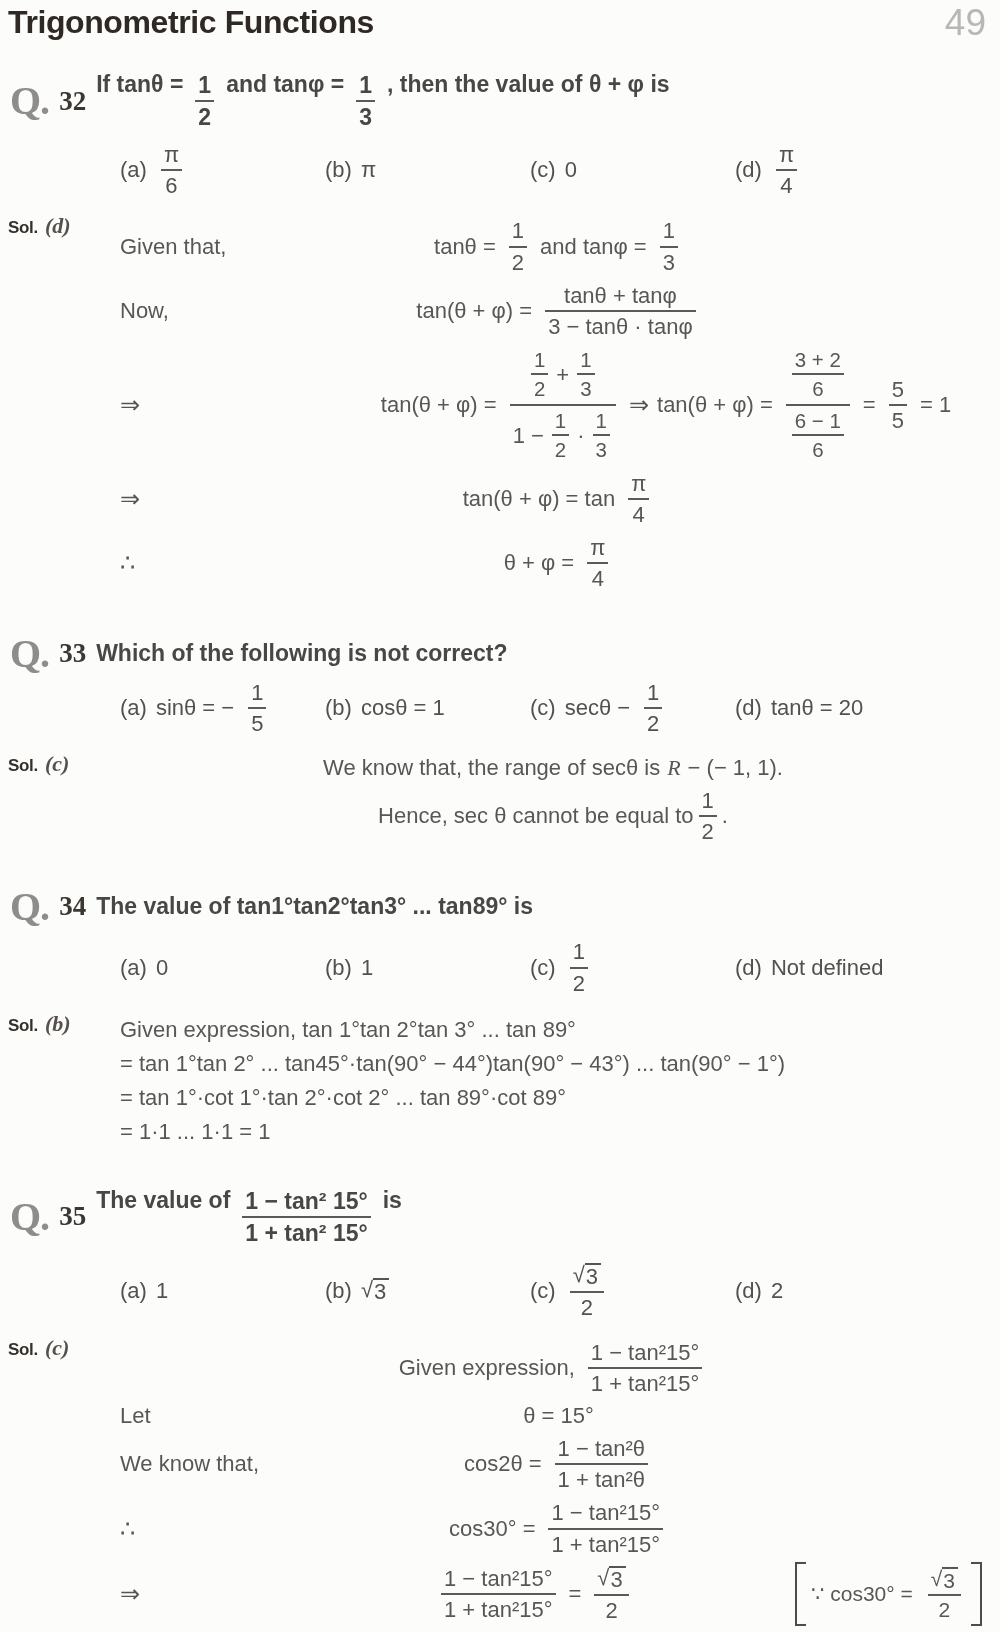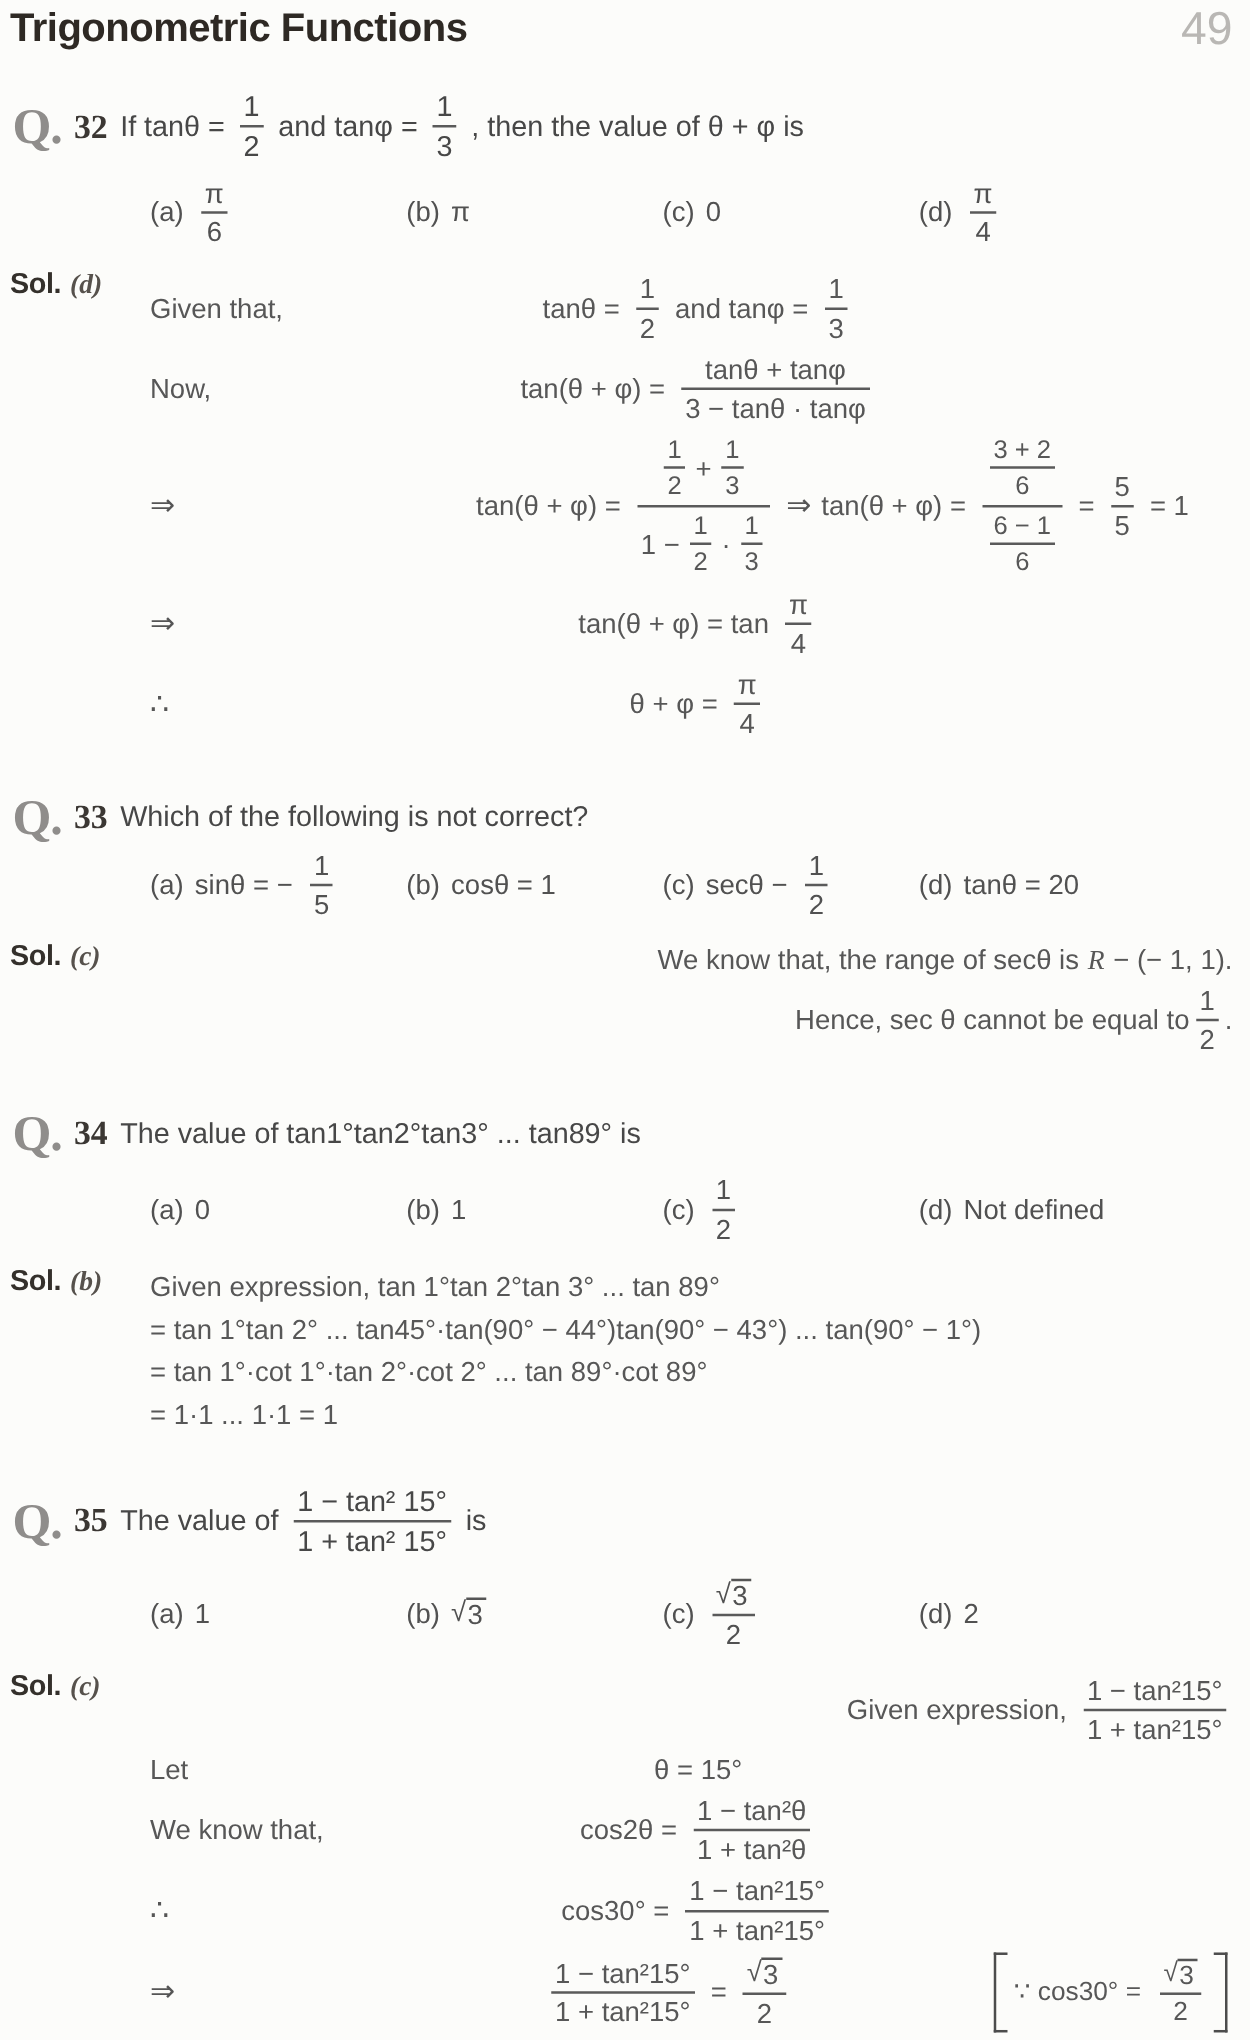--- a/index.html
+++ b/index.html
@@ -9,48 +9,48 @@
   
   .hdr{display:flex;justify-content:space-between;align-items:flex-start;}
   .title{font-size:32px;font-weight:700;color:#2e2924;letter-spacing:-0.4px;}
   .pagenum{font-size:37px;color:#b9b7b4;line-height:1;font-weight:400;}
   
   .qblock{margin-top:30px;}
   .q-head{display:flex;align-items:center;gap:10px;margin-left:2px;}
   .q-mark{font-family:"Liberation Serif",serif;font-weight:700;font-size:40px;
           color:#8f8d8b;line-height:.75;letter-spacing:-1px;}
   .q-num{font-family:Liberation Serif, serif;font-weight:700;font-size:27px;color:#3b3733;}
-  .q-stem{font-size:23px;color:#474747;display:inline-flex;align-items:center;flex-wrap:wrap;column-gap:7px;}
+  .q-stem{font-size:23px;color:#474747;display:inline-flex;align-items:flex-start;flex-wrap:wrap;column-gap:7px;font-weight:bold;}
   
   .frac{display:inline-flex;flex-direction:column;align-items:center;text-align:center;
         line-height:1.05;margin:2px 5px;vertical-align:middle;}
   .frac .num,.frac .den{padding:0 3px;display:inline-flex;align-items:center;justify-content:center;}
   .frac .bar{align-self:stretch;height:2px;background:#5a5a5a;margin:3px 0;}
   .frac .frac{font-size:.93em;margin:1px 3px;}
   .hrow{display:inline-flex;align-items:center;gap:5px;}
   
   .sqrt{display:inline-flex;align-items:flex-start;line-height:1;}
   .sqrt-sym{transform:translateY(1px);}
   .sqrt-val{border-top:2px solid #555;padding:1px 3px 0 1px;}
   
   .options{display:grid;grid-template-columns:205px 205px 205px 235px;
            margin-left:112px;margin-top:10px;align-items:center;font-size:22px;color:#515151;}
   .opt{display:inline-flex;align-items:center;gap:9px;}
   
   .sol{display:flex;margin-top:12px;}
   .sol-head{width:98px;flex:none;display:flex;gap:7px;align-items:baseline;padding-top:2px;}
-  .sol-label{font-weight:700;font-size:23px;color:#34302b;letter-spacing:-0.3px;}
+  .sol-label{font-weight:700;font-size:17px;color:#34302b;letter-spacing:-0.3px;}
   .sol-ans{font-family:"Liberation Serif",serif;font-style:italic;font-weight:700;
            font-size:22px;color:#56514c;}
   .sol-body{flex:1;font-size:22px;color:#575757;padding-left:14px;}
   .srow{display:flex;align-items:center;margin:6px 0;position:relative;}
   .srow-label{width:226px;flex:none;}
   .srow-eq{flex:1;display:flex;align-items:center;justify-content:center;column-gap:8px;flex-wrap:nowrap;}
   .srow-spacer{width:215px;flex:none;}
-  .srow.left{justify-content:flex-end;}
+  .srow.left{justify-content:center;}
   .srow.left .srow-label{width:auto;margin-right:8px;}
   .plain{margin:8px 0;}
   .indent{}
   .marker{font-size:24px;color:#555;}
   .rvar{font-family:"Liberation Serif",serif;font-style:italic;}
   
   .note{position:absolute;right:4px;top:50%;transform:translateY(-50%);
         display:inline-flex;align-items:stretch;}
   .brk-l{width:9px;border:2px solid #4c4c4c;border-right:none;}
   .brk-r{width:9px;border:2px solid #4c4c4c;border-left:none;}

